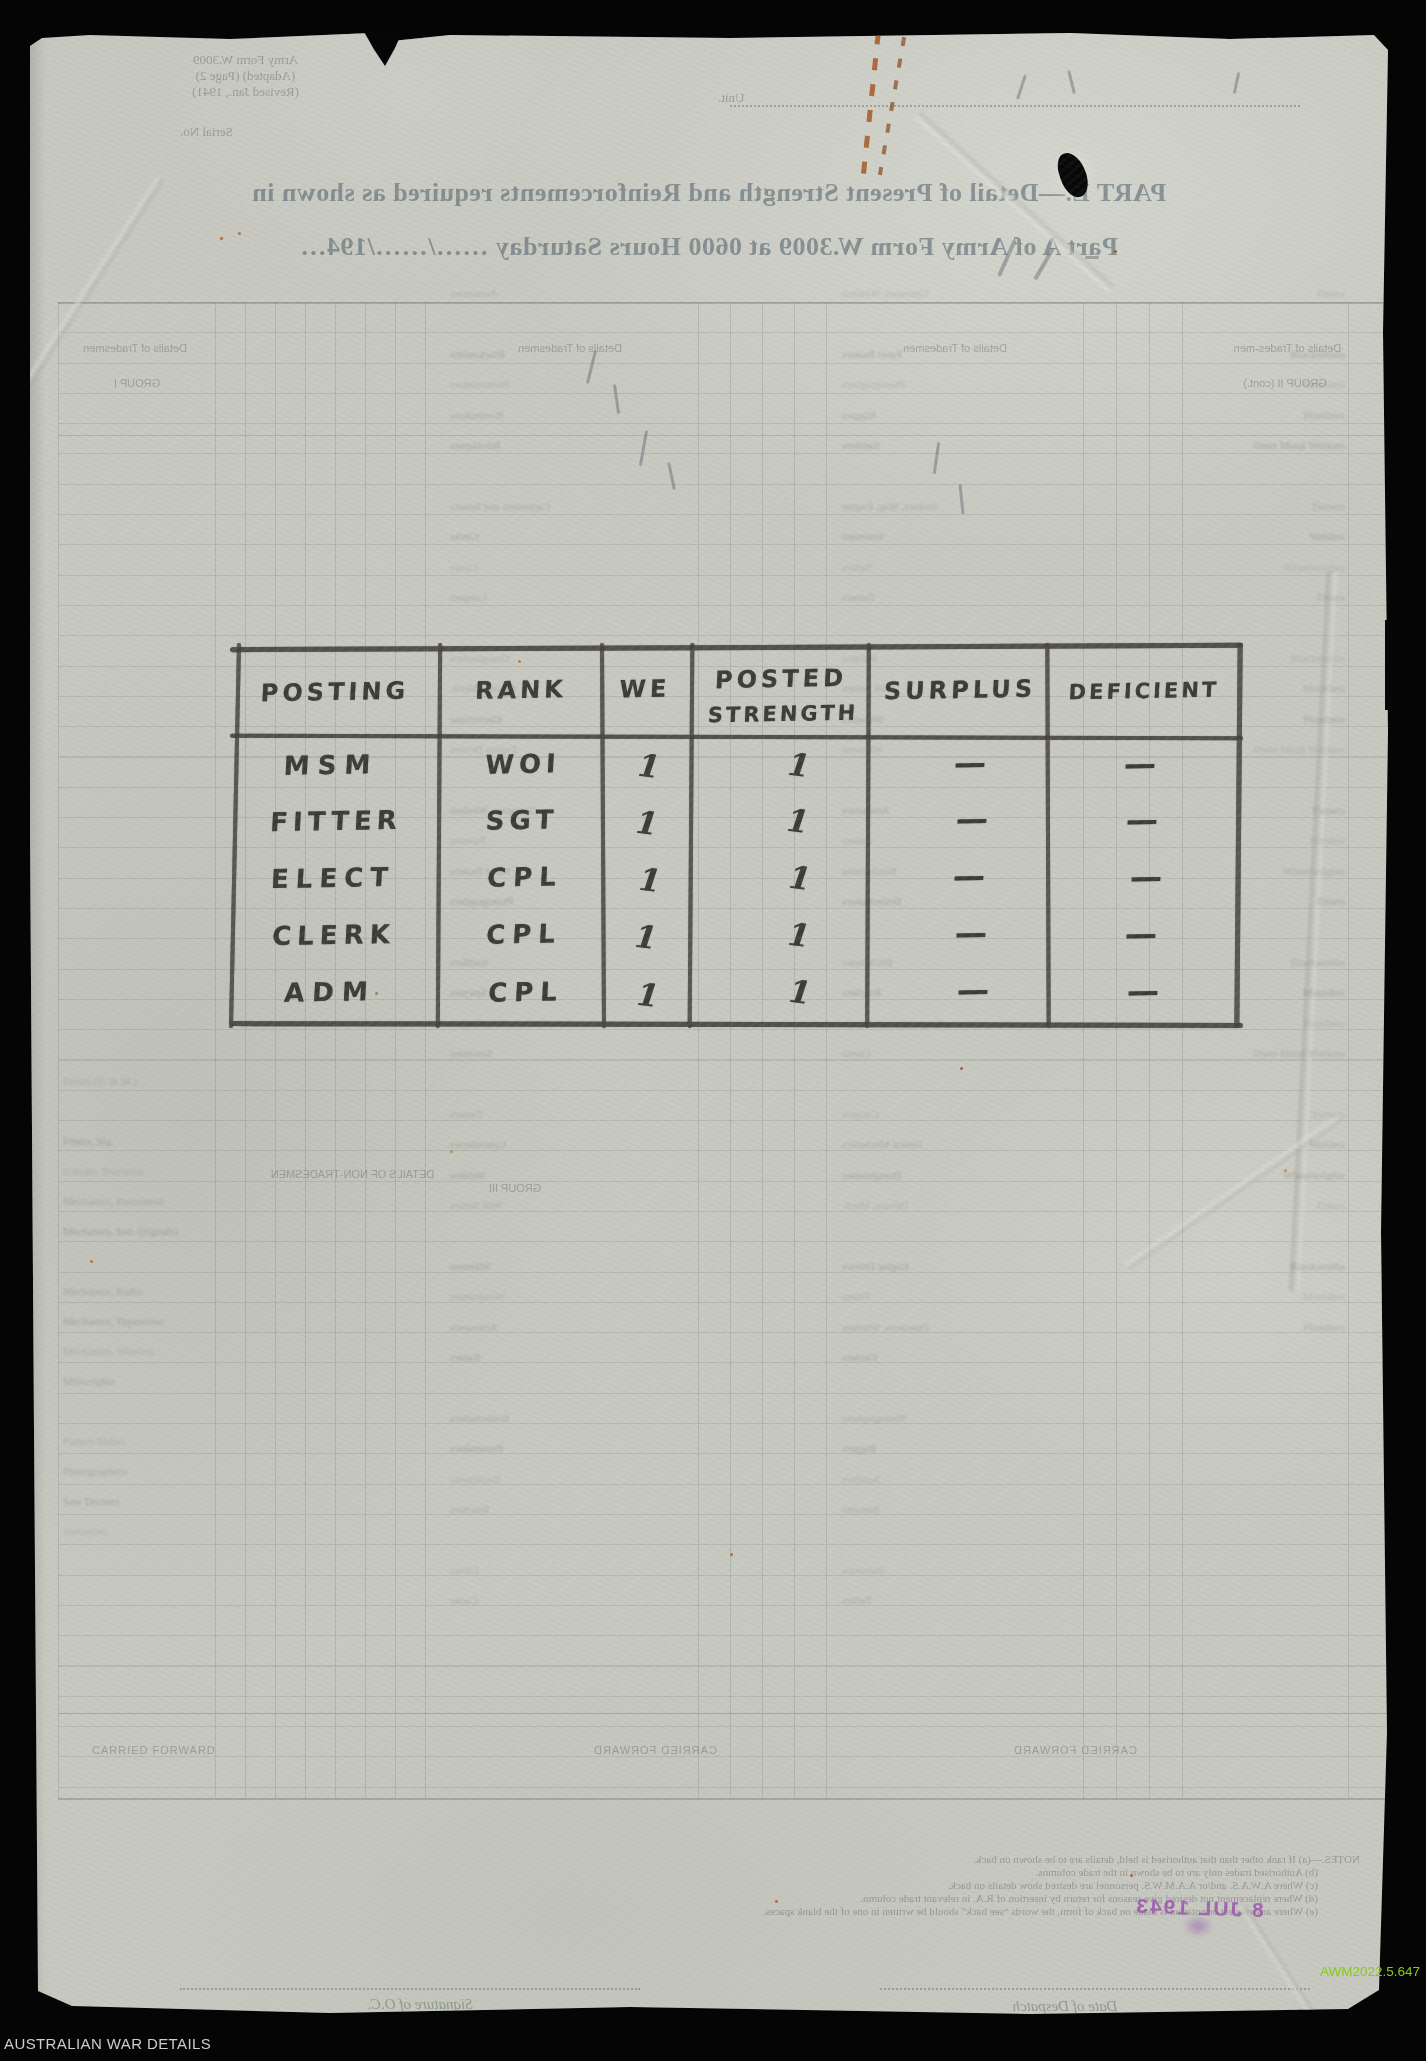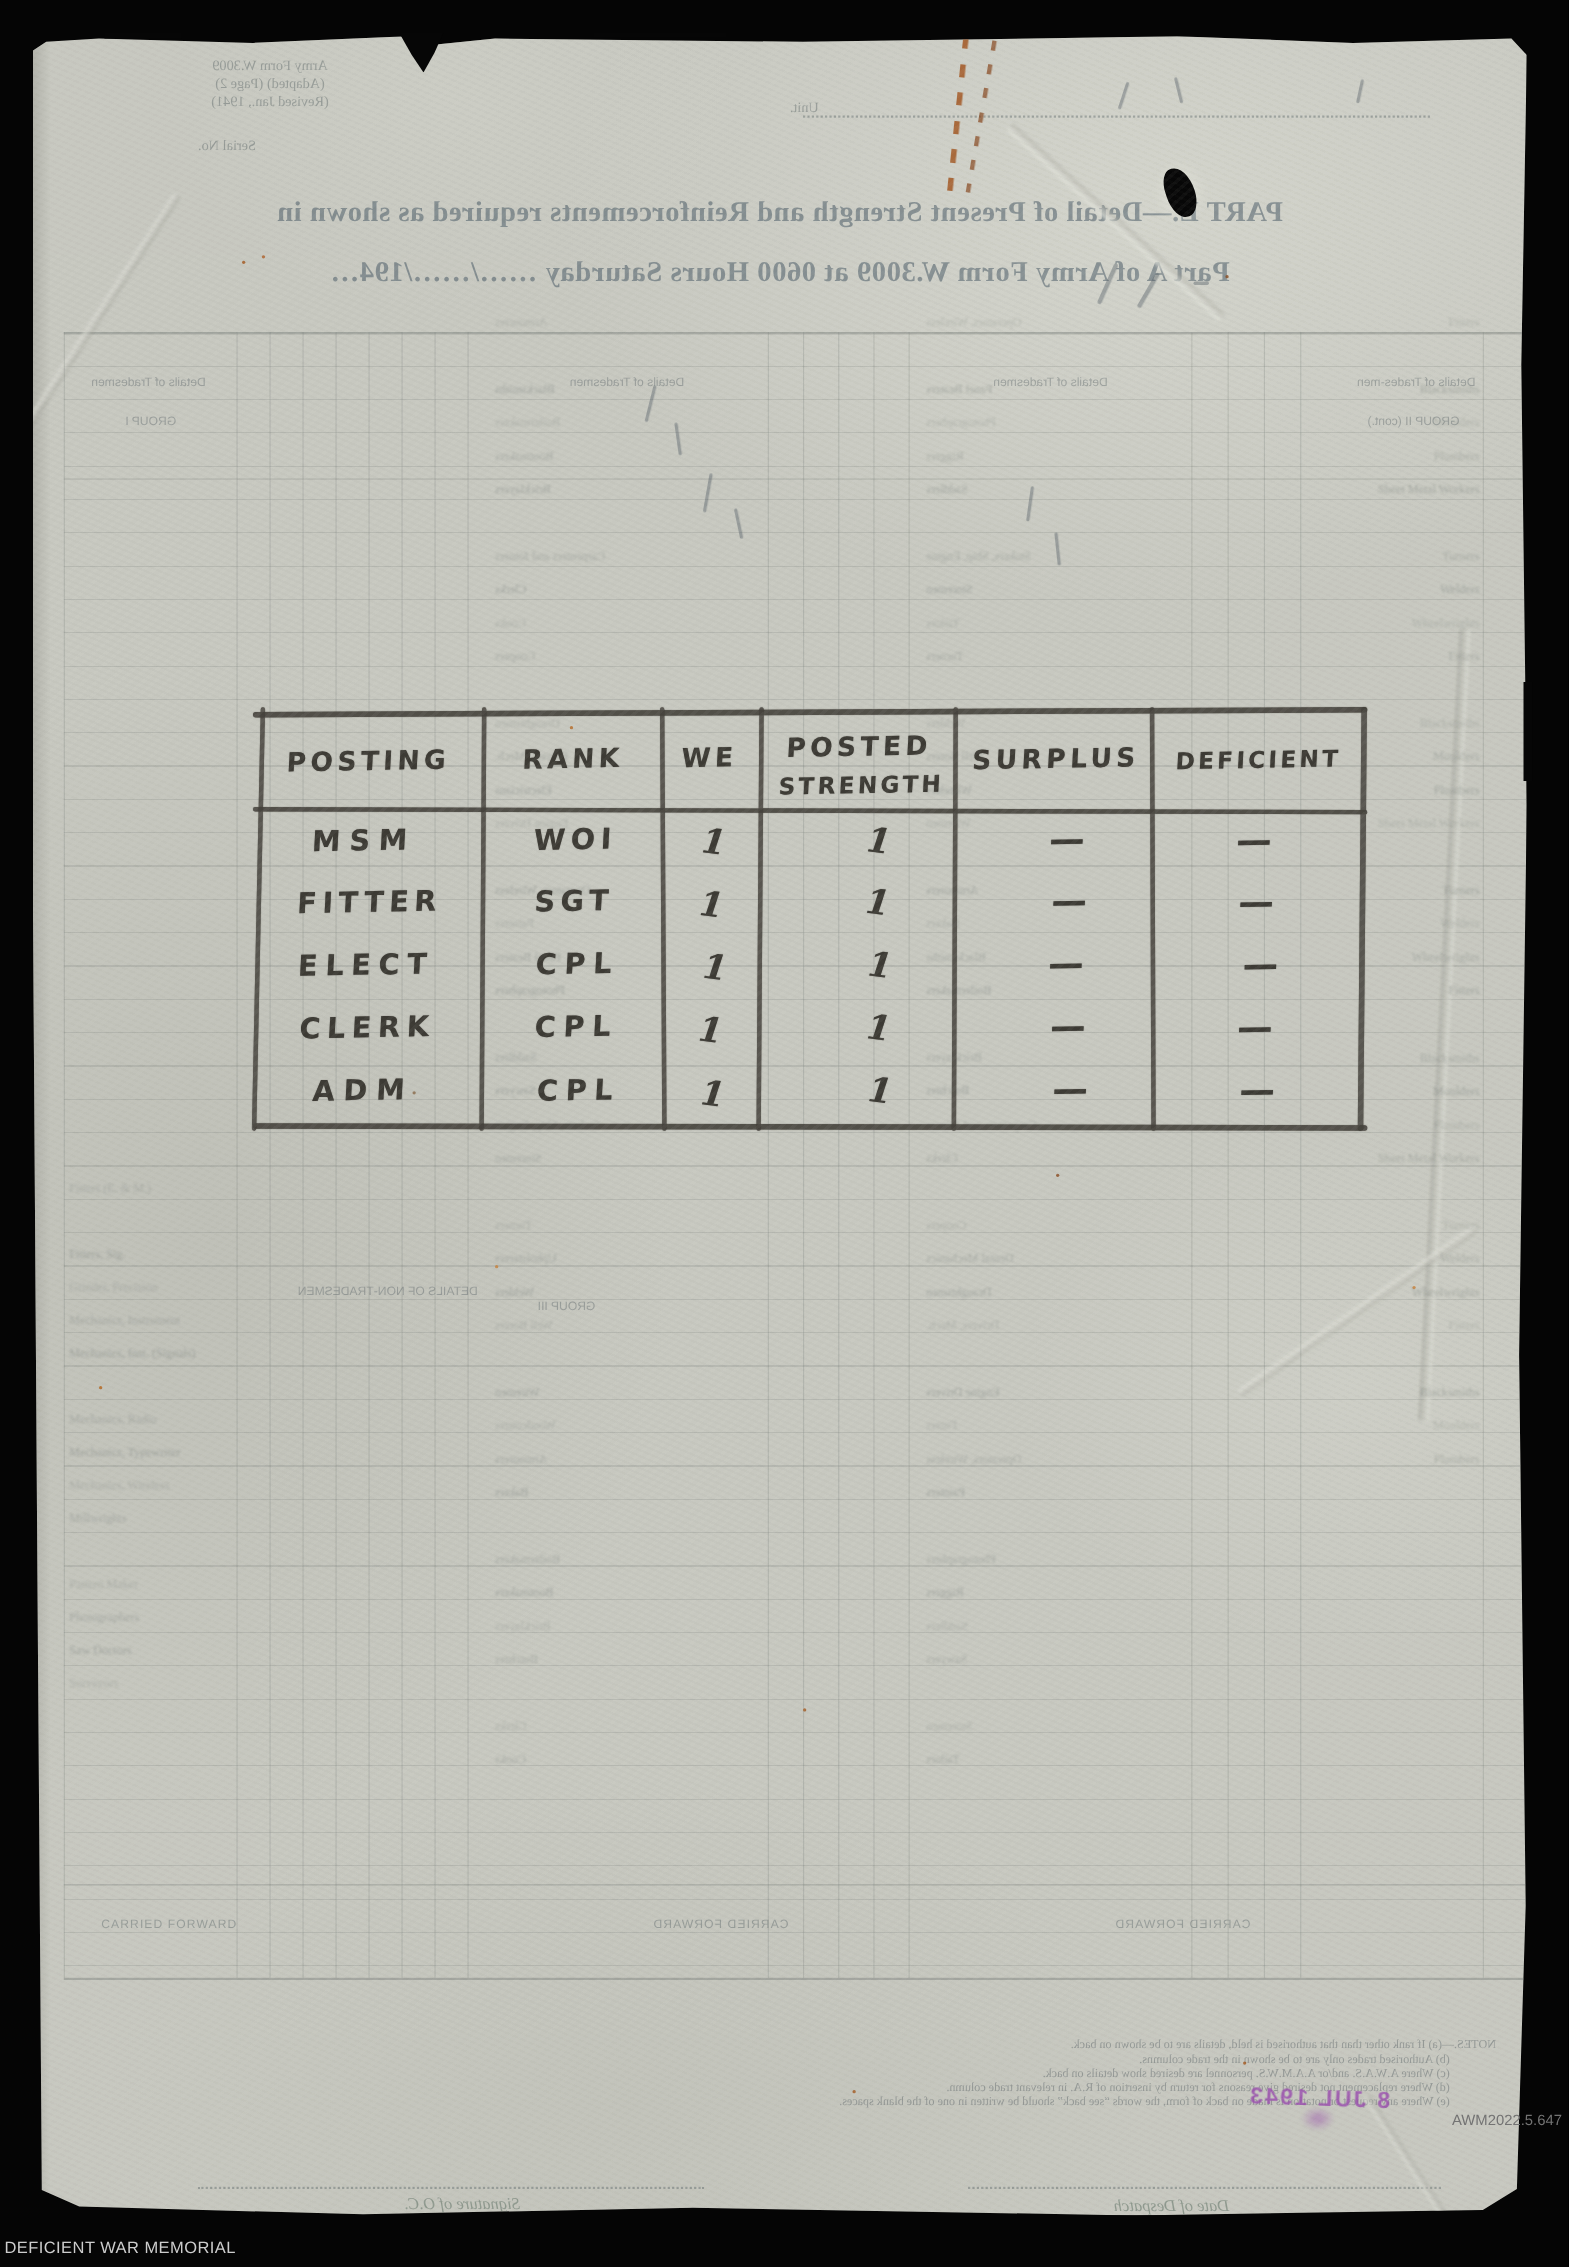--- a/index.html
+++ b/index.html
@@ -76,21 +76,21 @@
     font-family:"DejaVu Sans",sans-serif;font-weight:700;color:#3c3a34;
     text-shadow:0 0 1px rgba(60,57,50,.6);white-space:nowrap;}
   .hw.hdr{font-size:24px;letter-spacing:4px;}
   .hw.hdr2{font-size:21px;letter-spacing:3px;}
   .hw.cell{font-size:26px;letter-spacing:5px;}
   .hw.one{font-family:"DejaVu Serif",serif;font-style:italic;font-size:31px;letter-spacing:0;
     transform:translate(-50%,-50%) rotate(7deg);}
   .hw.dash{font-size:32px;letter-spacing:0;}
   
   #footer-left{position:absolute;left:4px;top:2035px;font-size:15px;color:#cdcdcd;letter-spacing:.4px;}
-  #footer-right{position:absolute;right:6px;top:1920px;font-size:13.5px;color:#737373;}
+  #footer-right{position:absolute;right:6px;top:1964px;font-size:13.5px;color:#84cc16;}
 </style>
 </head>
 <body>
 
 <div id="stage">
   <div id="paper">
 
     <div id="bgrid"></div>
     <div class="hrule" style="top:270px;height:2px;"></div>
     <div class="hrule" style="top:403px;height:1px;opacity:.7;"></div>
@@ -369,15 +369,15 @@
     </div>
 
     <div id="grain"></div>
   </div>
 
   <div id="notch"></div>
   <div class="edge-tear" style="left:95px;top:30px;width:70px;height:5px;"></div>
   <div class="edge-tear" style="left:540px;top:30px;width:120px;height:4px;"></div>
   <div class="edge-tear" style="left:1385px;top:620px;width:8px;height:90px;"></div>
 
-  <div id="footer-left">DEFICIENT WAR MEMORIAL</div>
+  <div id="footer-left">AUSTRALIAN WAR DETAILS</div>
   <div id="footer-right">AWM2022.5.647</div>
 </div>
 
 </body></html>

